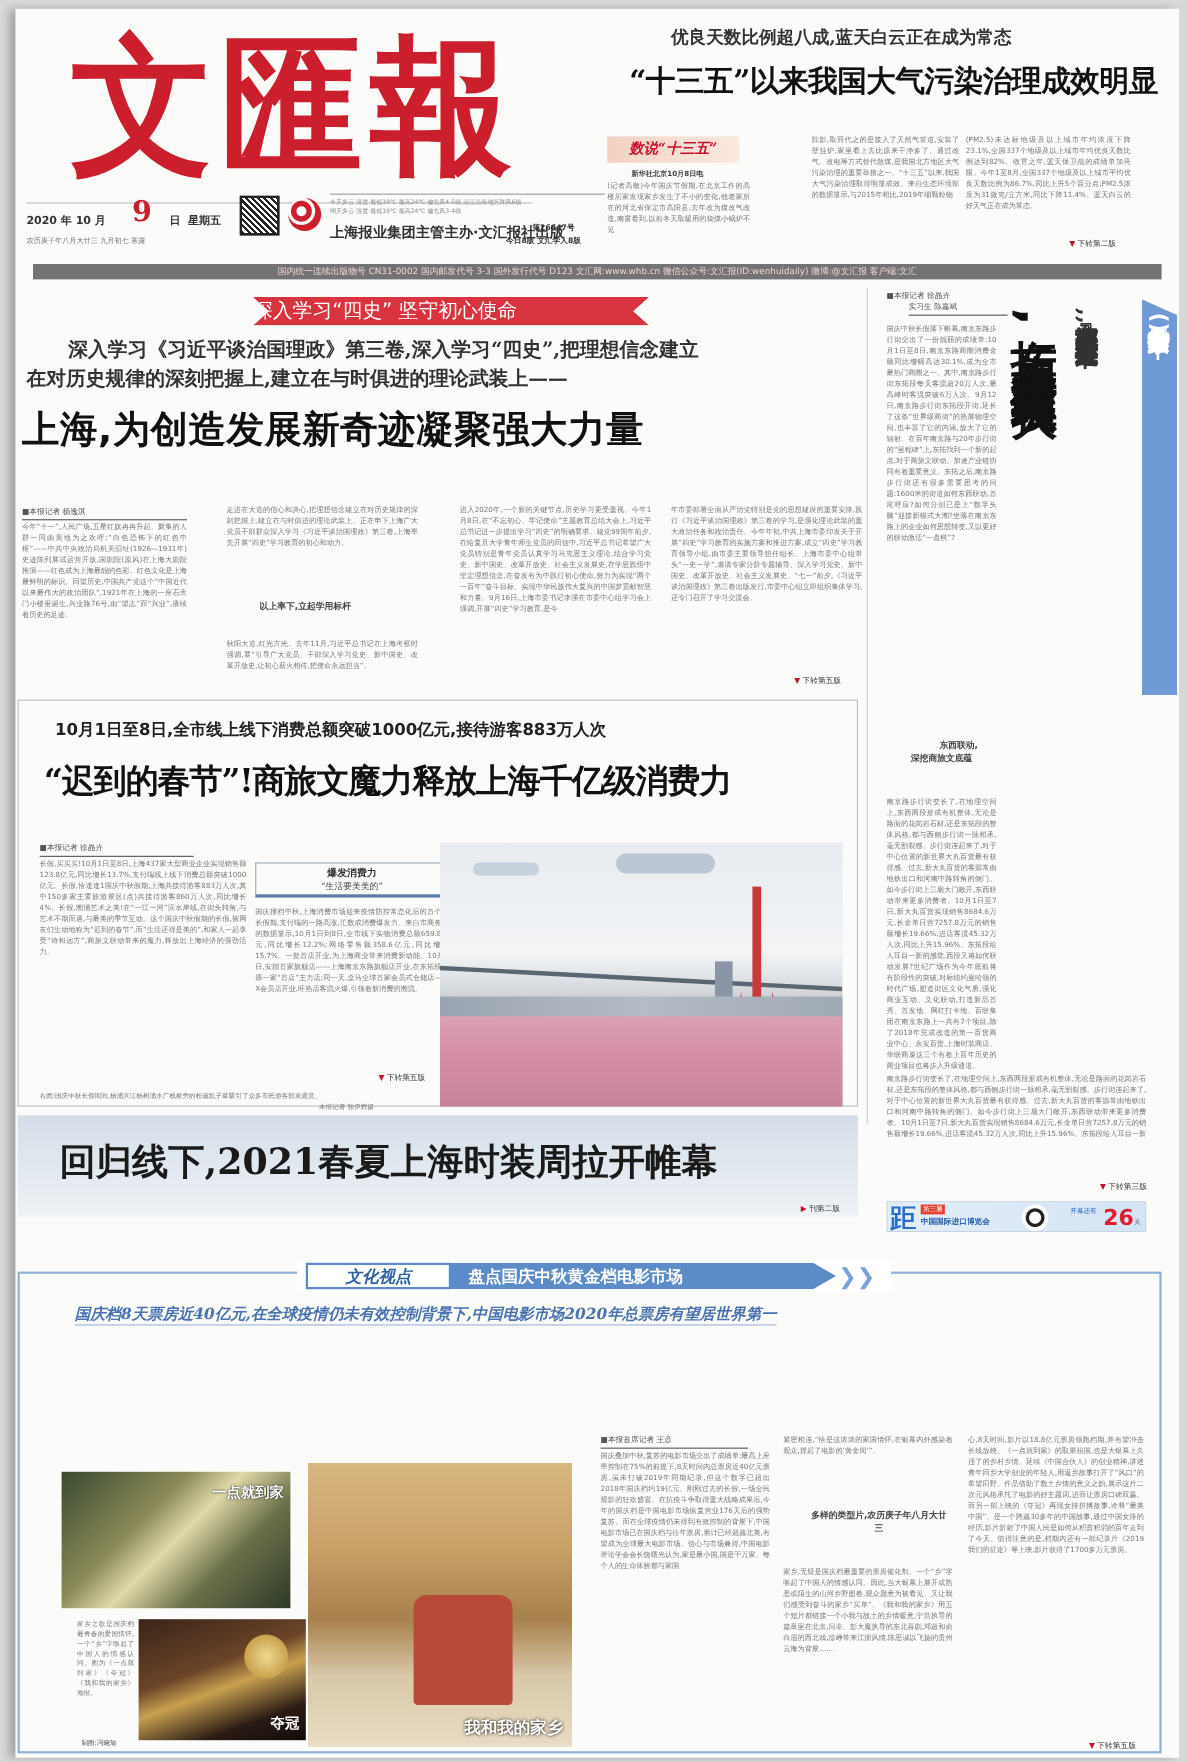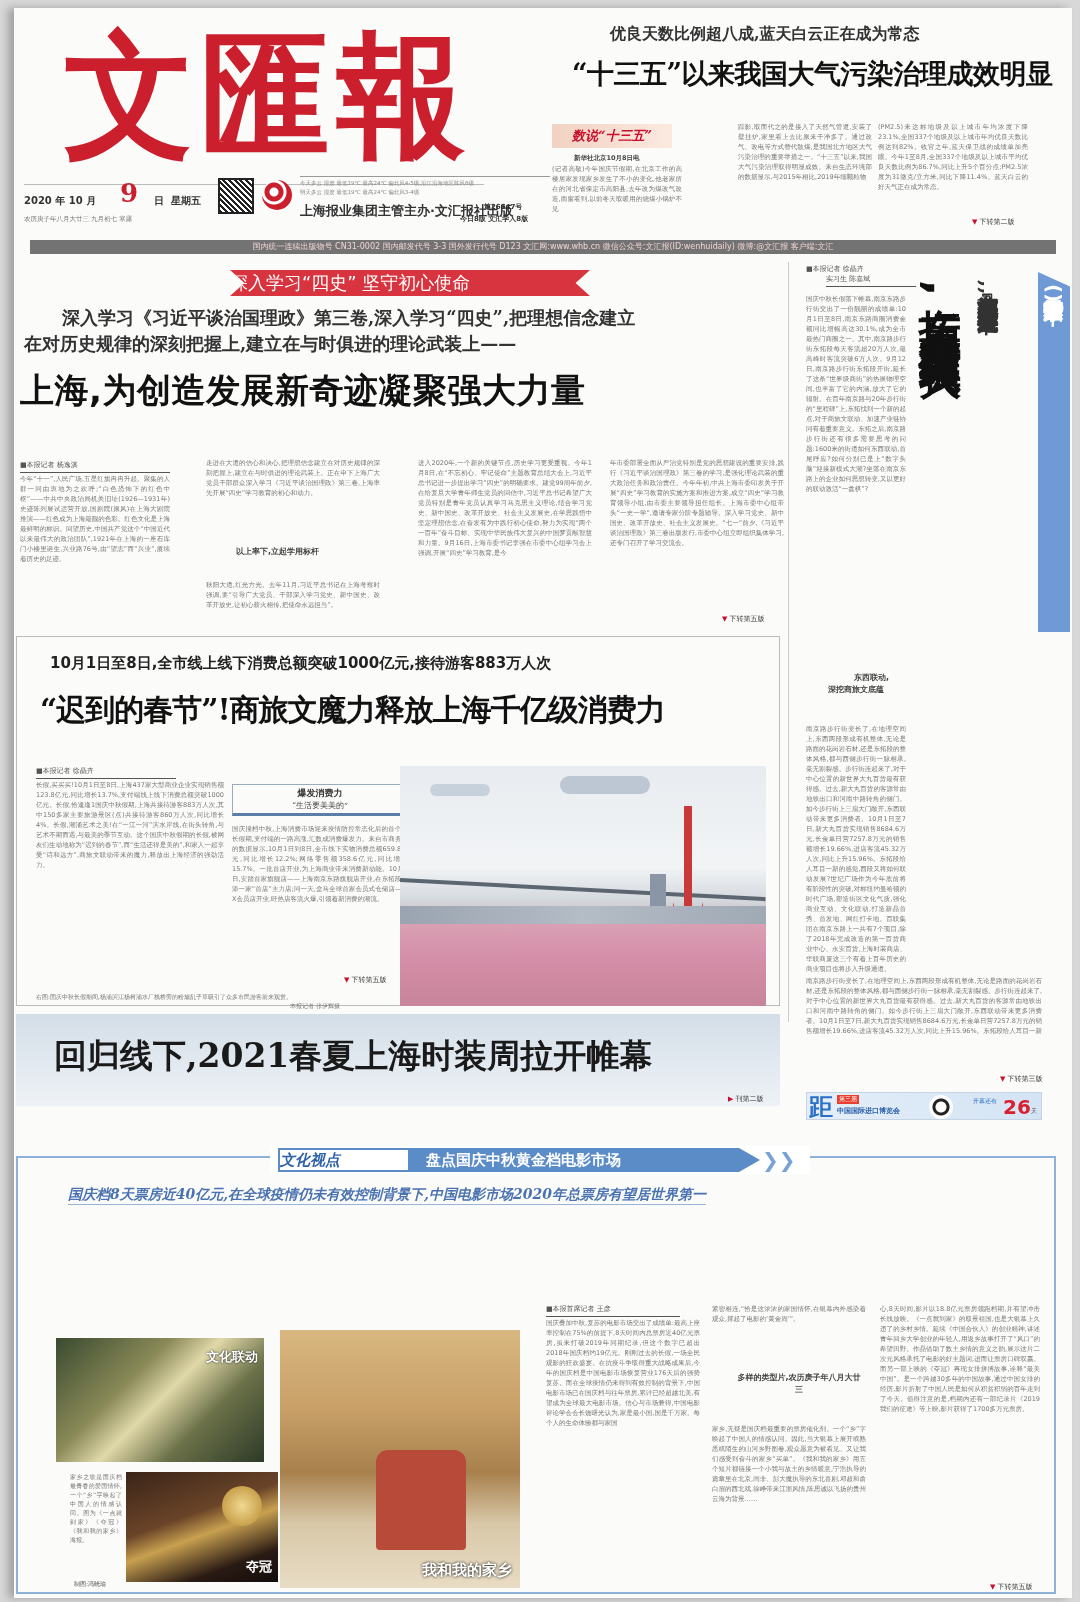--- a/index.html
+++ b/index.html
@@ -115,28 +115,28 @@
     <span class="abs sans" style="left:30px;top:2px;font-size:6px;background:#e84030;color:#fff;padding:0 2px">第三届</span>
     <span class="abs sans" style="left:30px;top:13px;font-size:7px;font-weight:bold;color:#2a5fa8">中国国际进口博览会</span>
     <span class="abs" style="left:122px;top:2px;width:24px;height:24px;border-radius:50%;background:radial-gradient(circle,#fff 0 5px,#222 6px 8px,#fff 9px)"></span>
     <span class="abs sans" style="left:166px;top:4px;font-size:6px;color:#2a6fc8">开幕还有</span>
     <span class="abs sans" style="left:196px;top:2px;font-size:20px;font-weight:bold;color:#d82030">26</span>
     <span class="abs sans" style="left:224px;top:14px;font-size:6px;color:#555">天</span>
   </div>
 
   <div class="abs bluebox" style="left:2px;top:1148px;width:1040px;height:438px"></div>
   <div class="abs" style="left:256px;top:1138px;width:540px;height:28px;background:#fff"></div>
-  <div class="abs serif" style="left:264px;top:1140px;width:132px;height:24px;border:2px solid #5b8cc8;color:#2e62a8;font-size:15px;font-style:italic;font-weight:bold;line-height:20px;background:#fff">文化视点</div>
+  <div class="abs serif" style="left:264px;top:1140px;width:132px;height:24px;border:2px solid #5b8cc8;color:#2e62a8;font-size:15px;font-style:italic;font-weight:bold;line-height:20px;text-align:center;background:#fff">文化视点</div>
   <div class="abs sans" style="left:396px;top:1140px;width:350px;height:24px;background:#5b8cc8;color:#fff;font-size:15px;font-weight:bold;line-height:24px;padding-left:16px;clip-path:polygon(0 0,94% 0,100% 50%,94% 100%,0 100%)">盘点国庆中秋黄金档电影市场</div>
   <div class="abs sans" style="left:748px;top:1140px;font-size:20px;font-weight:bold;color:#7aa2d6;line-height:24px">❯❯</div>
 
   <div class="abs serif" style="left:54px;top:1178px;font-size:14px;font-weight:bold;font-style:italic;color:#4a72b0;white-space:nowrap;border-bottom:1px solid #9ab4d8">国庆档8天票房近40亿元,在全球疫情仍未有效控制背景下,中国电影市场2020年总票房有望居世界第一</div>
 
   <div class="abs photo" style="left:42px;top:1330px;width:208px;height:124px;background:linear-gradient(135deg,#3a4a30 0%,#8a8a58 35%,#e0d8a8 50%,#6a7048 70%,#2e3a28 100%)">
-    <span class="abs sans" style="right:6px;top:10px;font-size:13px;font-weight:bold;color:#fff;text-shadow:0 0 2px #000">文化联动</span>
+    <span class="abs sans" style="right:6px;top:10px;font-size:13px;font-weight:bold;color:#fff;text-shadow:0 0 2px #000">一点就到家</span>
   </div>
   <div class="abs photo" style="left:112px;top:1464px;width:152px;height:110px;background:linear-gradient(160deg,#3a2418 0%,#6a4428 40%,#c8a050 55%,#2a1a14 80%,#120c0a 100%)">
     <span class="abs" style="left:96px;top:14px;width:40px;height:40px;border-radius:50%;background:radial-gradient(circle,#f0d890,#b88a30)"></span>
     <span class="abs serif" style="right:6px;bottom:6px;font-size:13px;font-weight:bold;color:#fff">夺冠</span>
   </div>
   <div class="abs body-text" style="left:56px;top:1464px;width:52px;height:100px;font-size:6px;line-height:9px">家乡之歌是国庆档最青春的爱国情怀,一个“乡”字唤起了中国人的情感认同。图为《一点就到家》《夺冠》《我和我的家乡》海报。</div>
   <div class="abs sans" style="left:60px;top:1572px;font-size:6px;color:#555">制图:冯晓瑜</div>
   <div class="abs photo" style="left:266px;top:1322px;width:240px;height:258px;background:linear-gradient(180deg,#d8b880 0%,#c8a068 30%,#a8804c 55%,#d8c8a8 75%,#e8dcc4 100%)">
     <span class="abs" style="left:96px;top:120px;width:90px;height:100px;background:#b84a3a;border-radius:12px 12px 4px 4px"></span>
     <span class="abs serif" style="right:8px;bottom:8px;font-size:15px;font-weight:bold;color:#fff;text-shadow:0 0 3px #000">我和我的家乡</span>

